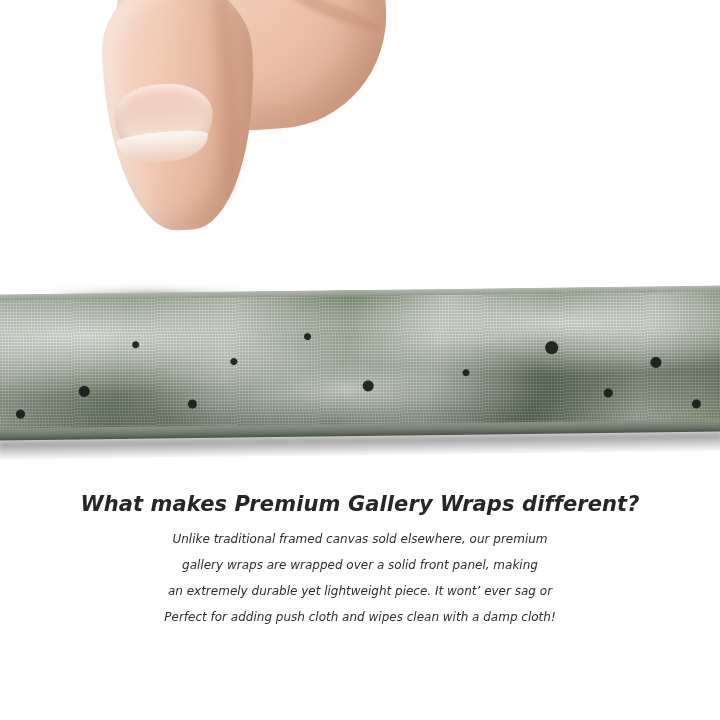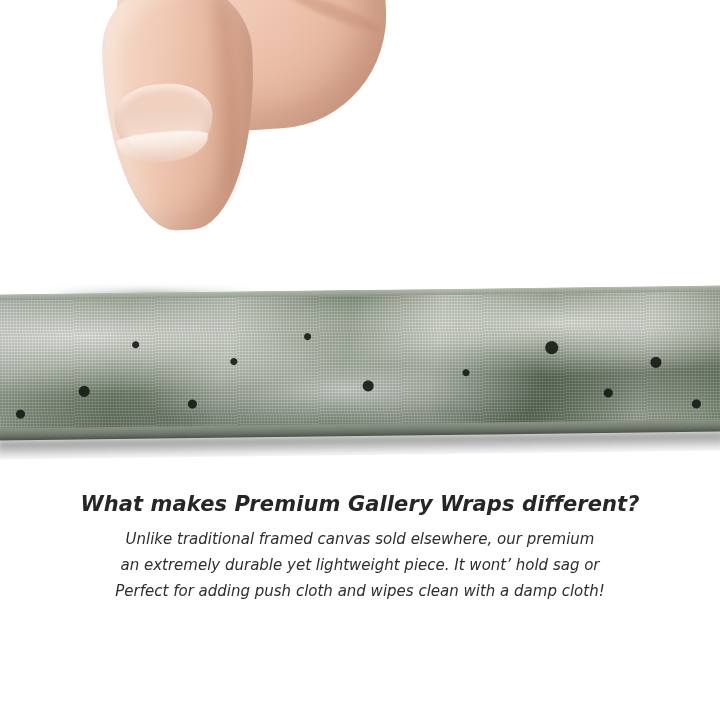--- a/index.html
+++ b/index.html
@@ -217,21 +217,21 @@
     font-style: italic;
   }
   .caption-heading {
     font-size: 21px;
     font-weight: 700;
     letter-spacing: 0.1px;
     margin-bottom: 10px;
     color: #262626;
   }
   .caption-line {
-    font-size: 15px;
+    font-size: 12px;
     line-height: 26px;
     color: #2e2e2e;
     padding: 0 54px;
   }
 </style>
 </head>
 <body>
 
 <div class="page">
 
@@ -260,17 +260,18 @@
       <div class="slab-edge-top"></div>
       <div class="slab-edge-bottom"></div>
       <div class="slab-shadow"></div>
     </div>
 
   </div>
 
   <div class="caption">
     <div class="caption-heading">What makes Premium Gallery Wraps different?</div>
     <div class="caption-line">Unlike traditional framed canvas sold elsewhere, our premium</div>
-    <div class="caption-line">an extremely durable yet lightweight piece. It wont’ hold sag or</div>
+    <div class="caption-line">gallery wraps are wrapped over a solid front panel, making</div>
+    <div class="caption-line">an extremely durable yet lightweight piece. It wont’ ever sag or</div>
     <div class="caption-line">Perfect for adding push cloth and wipes clean with a damp cloth!</div>
   </div>
 
 </div>
 
 </body></html>

